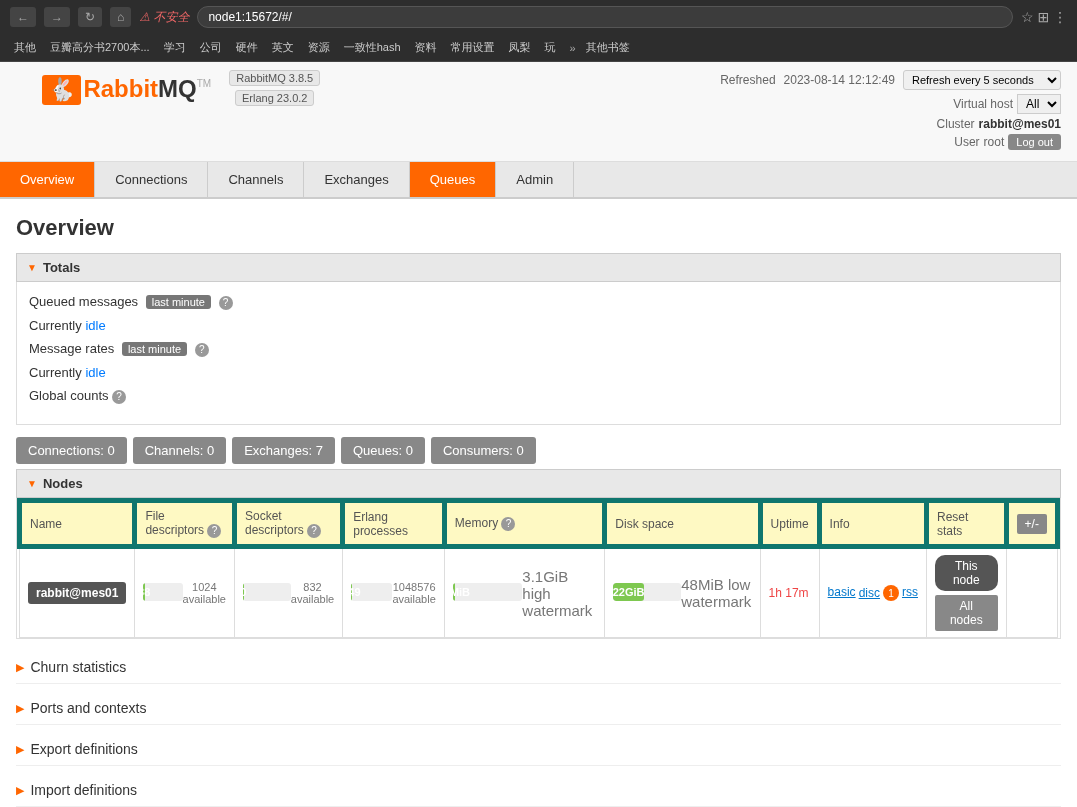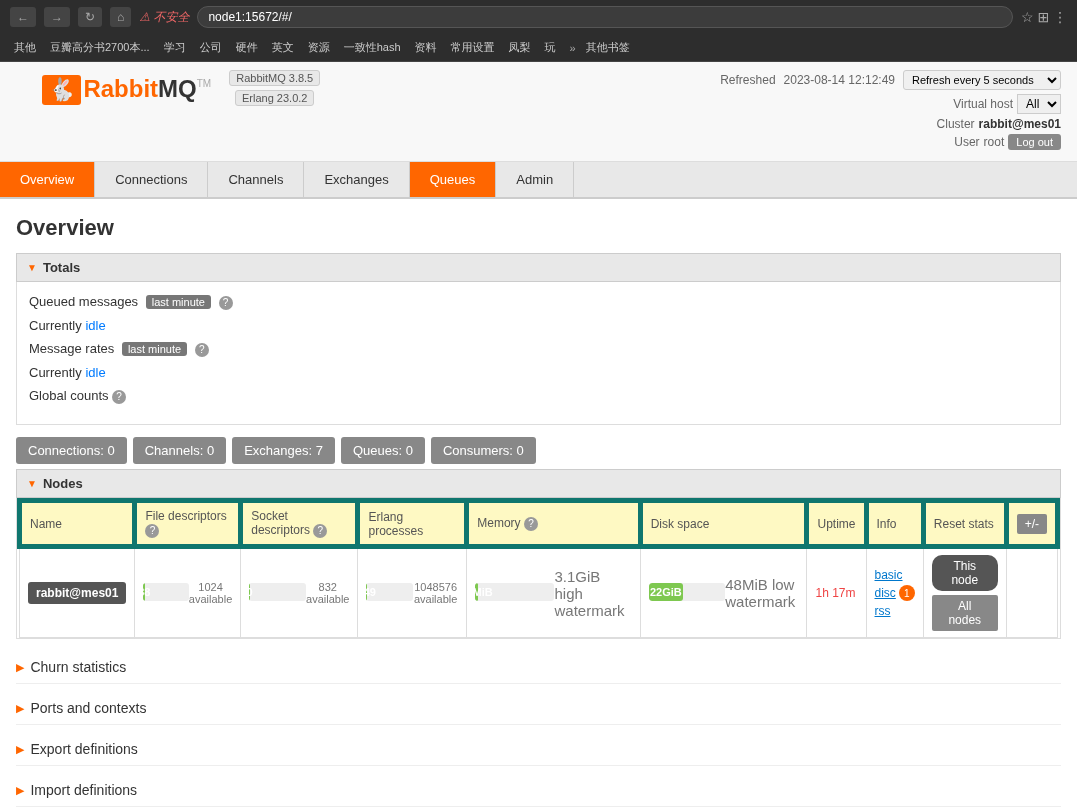--- a/index.html
+++ b/index.html
@@ -211,21 +211,21 @@
       align-items: center;
       justify-content: center;
       color: #fff;
       font-size: 11px;
       font-weight: bold;
     }
     .progress-bar.green { background: #7ec850; }
     .available-text { font-size: 11px; color: #777; text-align: center; }
     .watermark-text { font-size: 15px; color: #777; }
 
-    .info-links { display: flex; flex-direction: column; gap: 3px; }
+    .info-links { display: flex; flex-direction: row; gap: 3px; }
     .info-link {
       color: #07c;
       text-decoration: underline;
       cursor: pointer;
       font-size: 12px;
     }
     .info-link-badge {
       display: inline-flex;
       align-items: center;
       gap: 3px;

